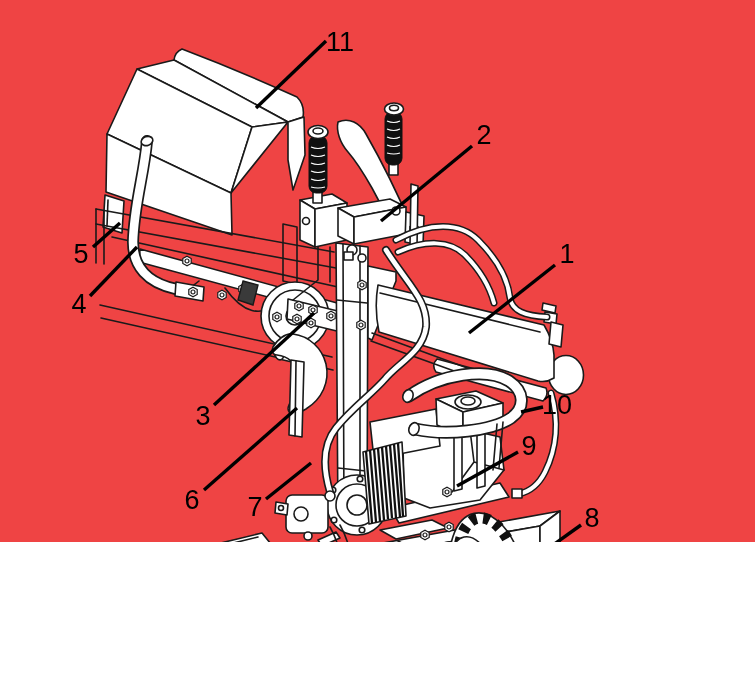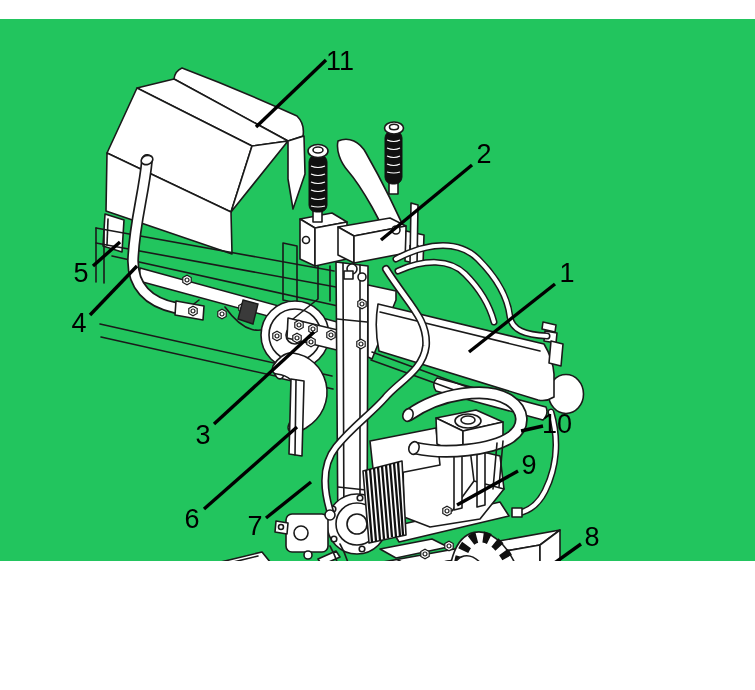--- a/index.html
+++ b/index.html
@@ -1,17 +1,17 @@
 <!DOCTYPE html>
 <html><head>
 <meta charset="utf-8">
 <style>
   html,body{margin:0;padding:0;background:#ffffff;}
-  .stage{position:relative;width:755px;height:542px;background:#22c55e;overflow:hidden;
-         font-family:"Liberation Sans", sans-serif;margin-top:19px;}
+  .stage{position:relative;width:755px;height:542px;background:#ef4444;overflow:hidden;
+         font-family:"Liberation Sans", sans-serif;}
   svg{position:absolute;left:0;top:0;}
   .ln{fill:none;stroke:#1a1a1a;stroke-width:1.6;stroke-linejoin:round;stroke-linecap:round;}
   .face{fill:#ffffff;stroke:#1a1a1a;stroke-width:1.6;stroke-linejoin:round;}
   .dark{fill:#101010;stroke:#101010;}
   .callout-text{font-family:"Liberation Sans", sans-serif;font-size:27px;fill:#000000;}
 </style>
 </head>
 <body>
 
 <div class="stage">

